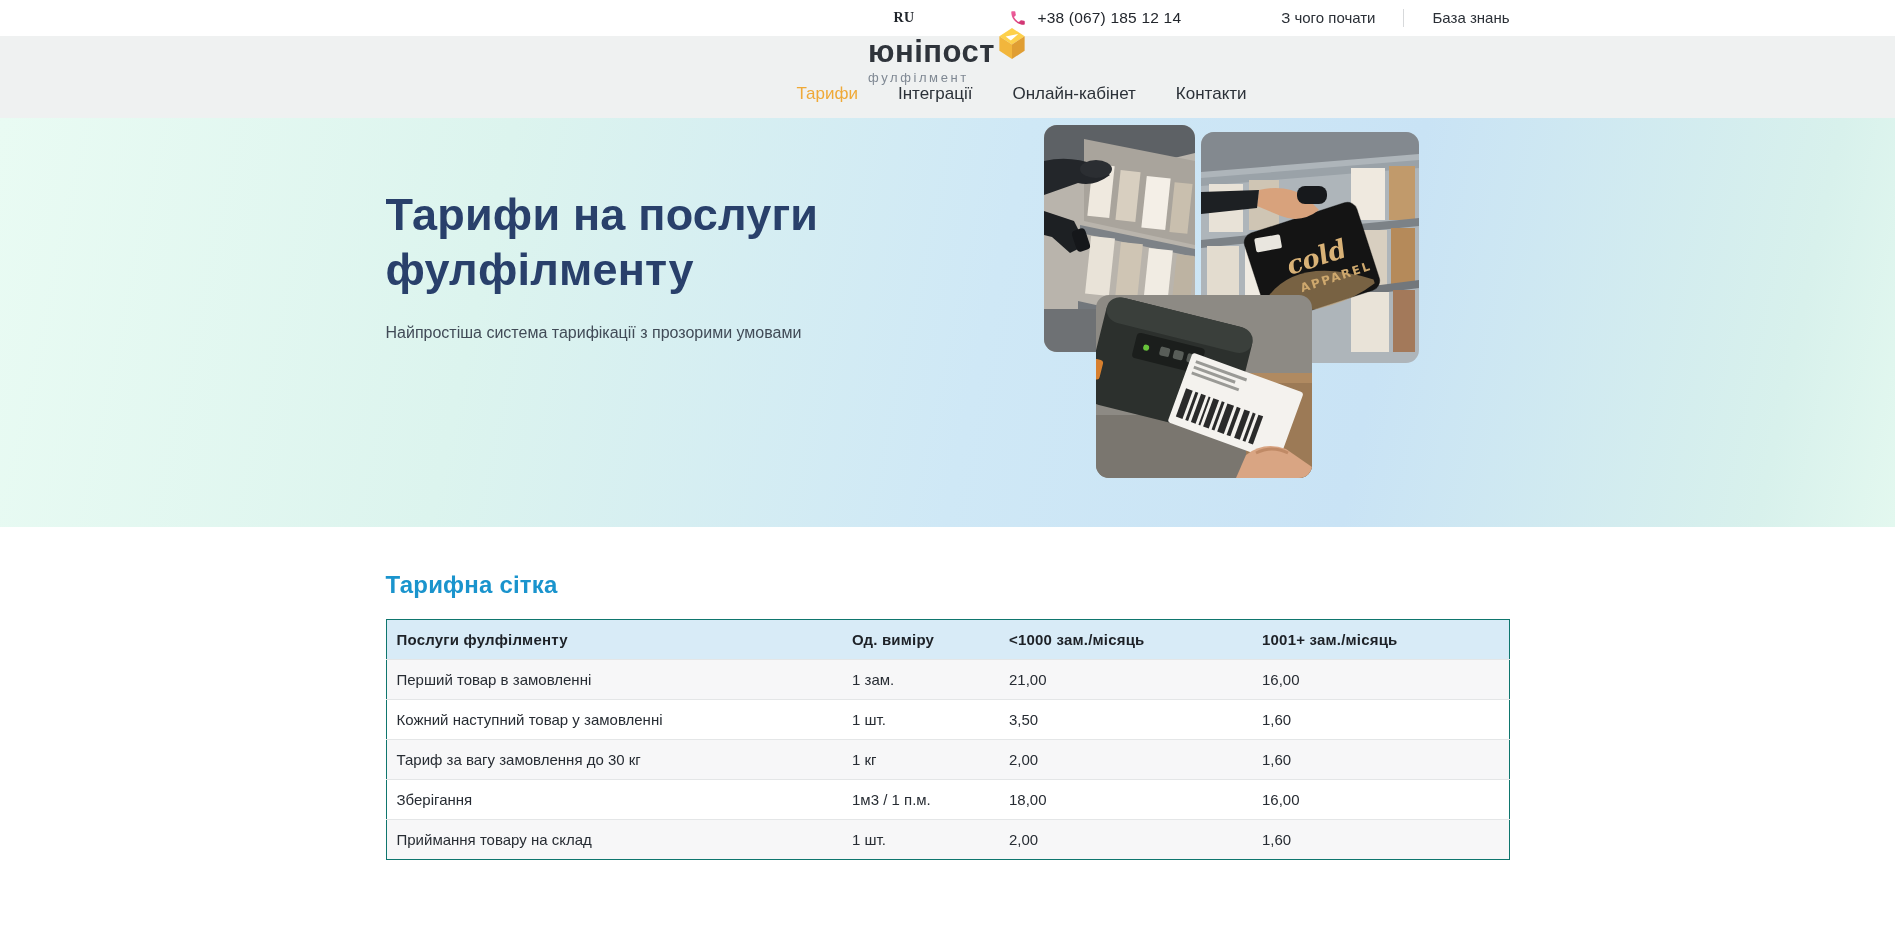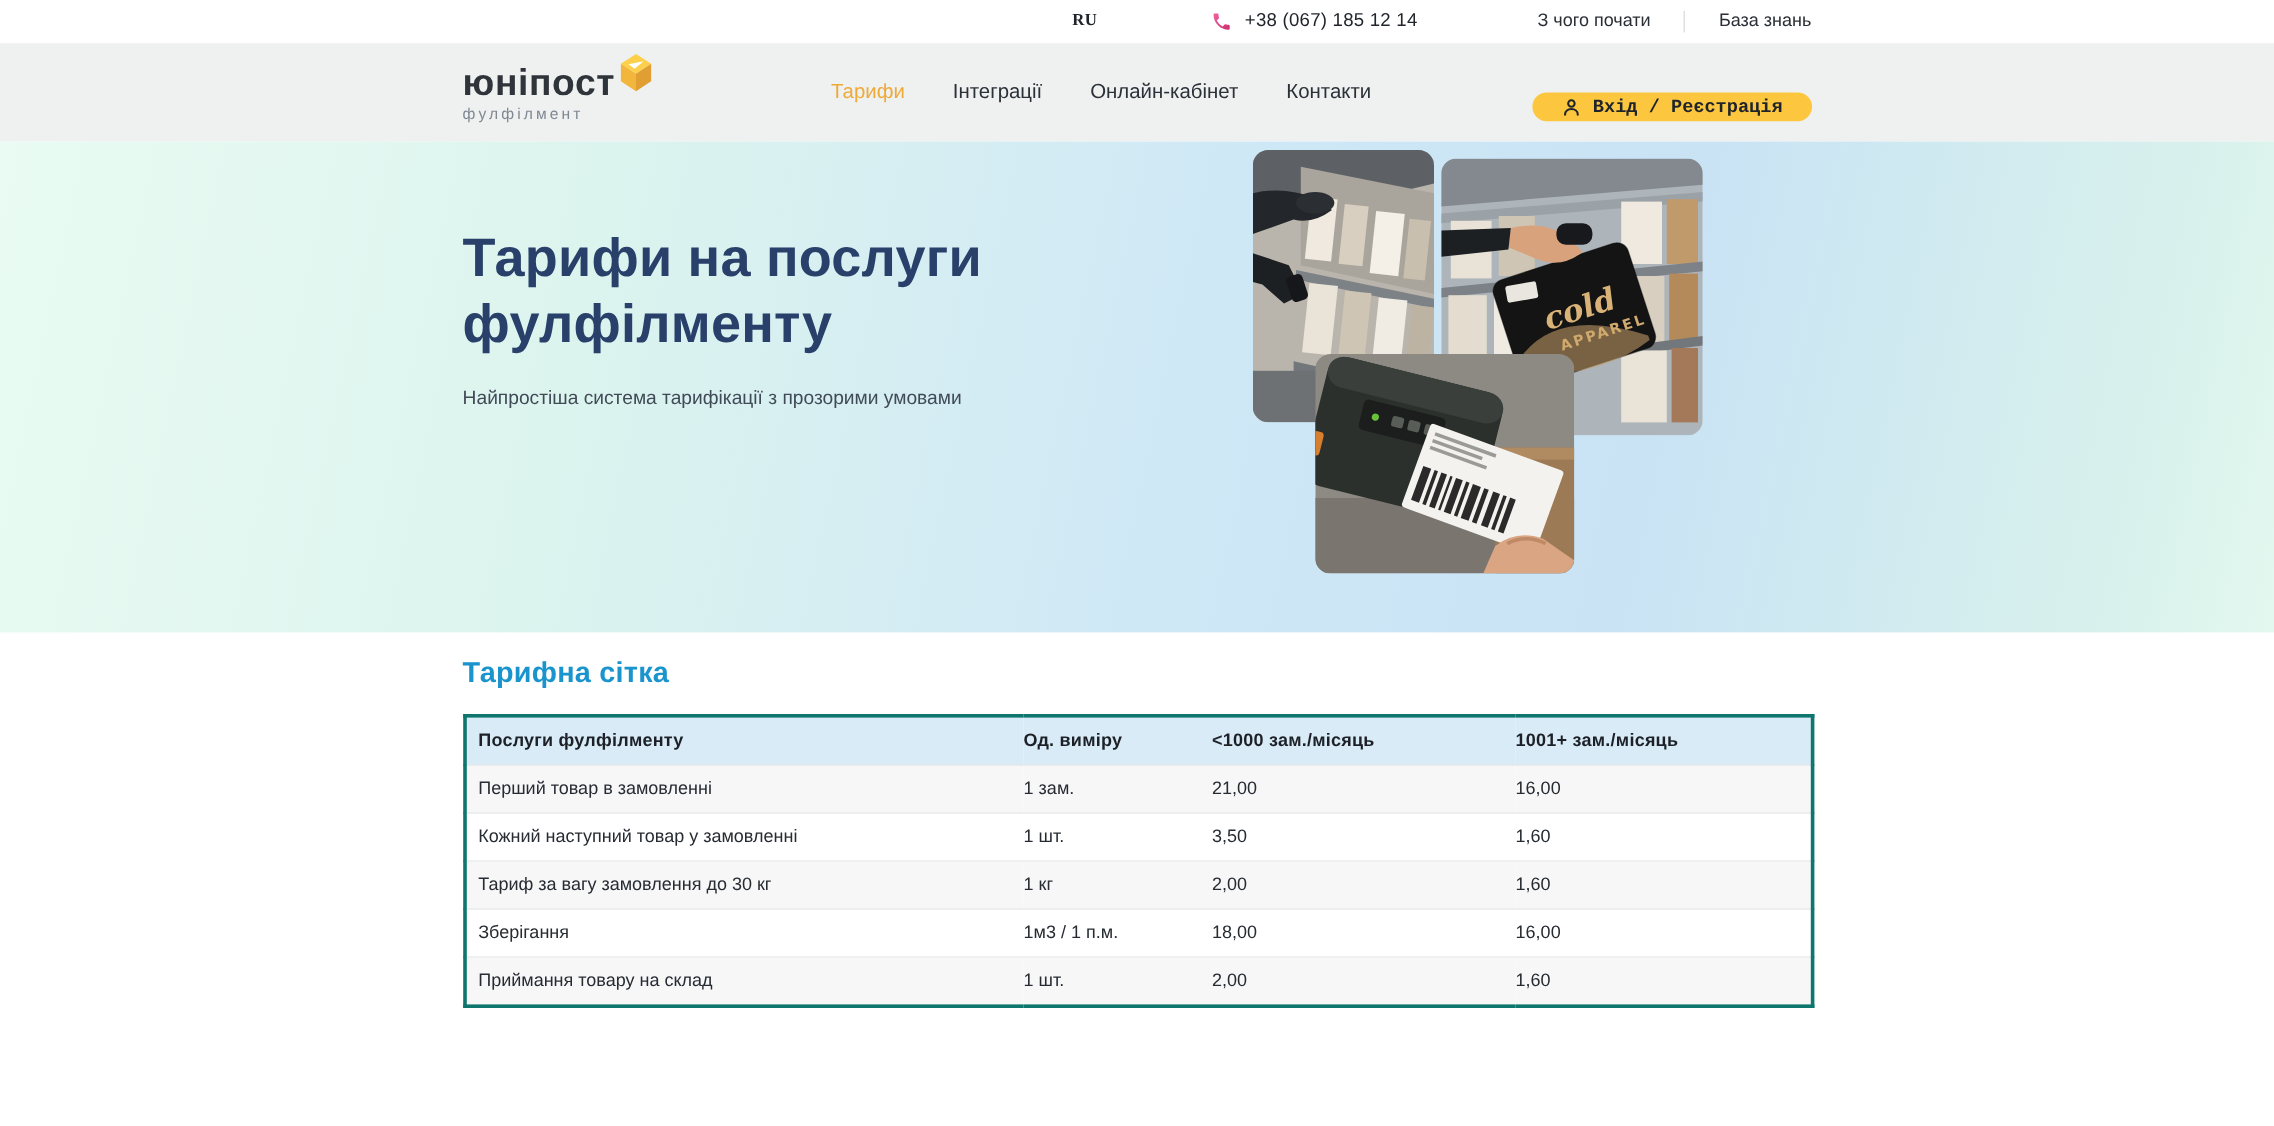--- a/index.html
+++ b/index.html
@@ -17,21 +17,21 @@
   .topbar-inner { height: 36px; display: flex; align-items: center; justify-content: flex-end; }
   .lang { font-size: 14px; font-weight: 700; color: #20252b; margin-right: 95px; cursor: pointer; letter-spacing: .3px; font-family: Liberation Serif, serif; }
   .phone-link { display: flex; align-items: center; gap: 10px; margin-right: 100px; text-decoration: none; cursor: pointer; }
   .phone-link span { font-size: 15.5px; color: #22262c; font-weight: 400; letter-spacing: .2px; }
   .topbar-links { display: flex; align-items: flex-start; gap: 28px; }
   .topbar-links a { font-size: 15px; color: #2a2f36; text-decoration: none; cursor: pointer; }
   .tb-divider { width: 1px; height: 18px; background: #d7d9db; }
 
   
   .header { height: 82px; background: #eff1f1; }
-  .header-inner { height: 82px; display: flex; align-items: center; }
+  .header-inner { height: 82px; display: flex; align-items: center; flex-direction: column; }
   .logo { display: flex; flex-direction: column; cursor: pointer; line-height: 1; }
   .logo-main { display: flex; align-items: flex-start; position: relative; }
   .logo-text { font-size: 31px; font-weight: 700; color: #2f343b; letter-spacing: .5px; }
   .logo-cube { margin-left: 2px; margin-top: -9px; }
   .logo-tagline { font-size: 13px; color: #7f8893; letter-spacing: 2.6px; margin-top: 4px; }
   .main-nav { display: flex; align-items: center; gap: 40px; margin-left: 148px; }
   .nav-item { font-size: 17px; color: #2b3138; text-decoration: none; cursor: pointer; }
   .nav-item.active { color: #efa937; }
   .login-btn {
     margin-left: auto; height: 24px; padding: 0 24px; border: none; border-radius: 20px;
@@ -49,23 +49,23 @@
   .hero-title { font-size: 45px; line-height: 1.22; font-weight: 700; color: #29406b; letter-spacing: .2px; }
   .hero-subtitle { margin-top: 26px; font-size: 16px; color: #414b57; }
   .hero-photos { position: absolute; left: 658px; top: 7px; width: 470px; height: 360px; }
   .photo { position: absolute; border-radius: 13px; overflow: hidden; }
   .photo svg { display: block; }
   .photo-scan    { left: 0;   top: 0;   width: 151px; height: 227px; z-index: 1; }
   .photo-package { left: 157px; top: 7px; width: 218px; height: 231px; z-index: 2; }
   .photo-printer { left: 52px; top: 170px; width: 216px; height: 183px; z-index: 3; }
 
   
-  .content { padding-top: 20px; }
+  .content { padding-top: 44px; }
   .section-title { font-size: 24px; font-weight: 700; color: #1a94cd; letter-spacing: .2px; }
-  .pricing-table { width: 1123px; border-collapse: collapse; table-layout: fixed; margin-top: 20px; border: 3px solid #0f766e; }
+  .pricing-table { width: 1123px; border-collapse: collapse; table-layout: fixed; margin-top: 20px; border: 1px solid #0f766e; }
   .pricing-table col.c1 { width: 466px; }
   .pricing-table col.c2 { width: 157px; }
   .pricing-table col.c3 { width: 253px; }
   .pricing-table col.c4 { width: 247px; }
   .pricing-table th {
     background: #d8ebf7; text-align: left; font-size: 15px; font-weight: 700; color: #1d2127;
     padding: 11px 0; letter-spacing: .2px;
   }
   .pricing-table th:first-child, .pricing-table td:first-child { padding-left: 10px; }
   .pricing-table td { font-size: 15px; color: #272c33; padding: 11px 0; border-top: 1px solid #e4e6e7; }

